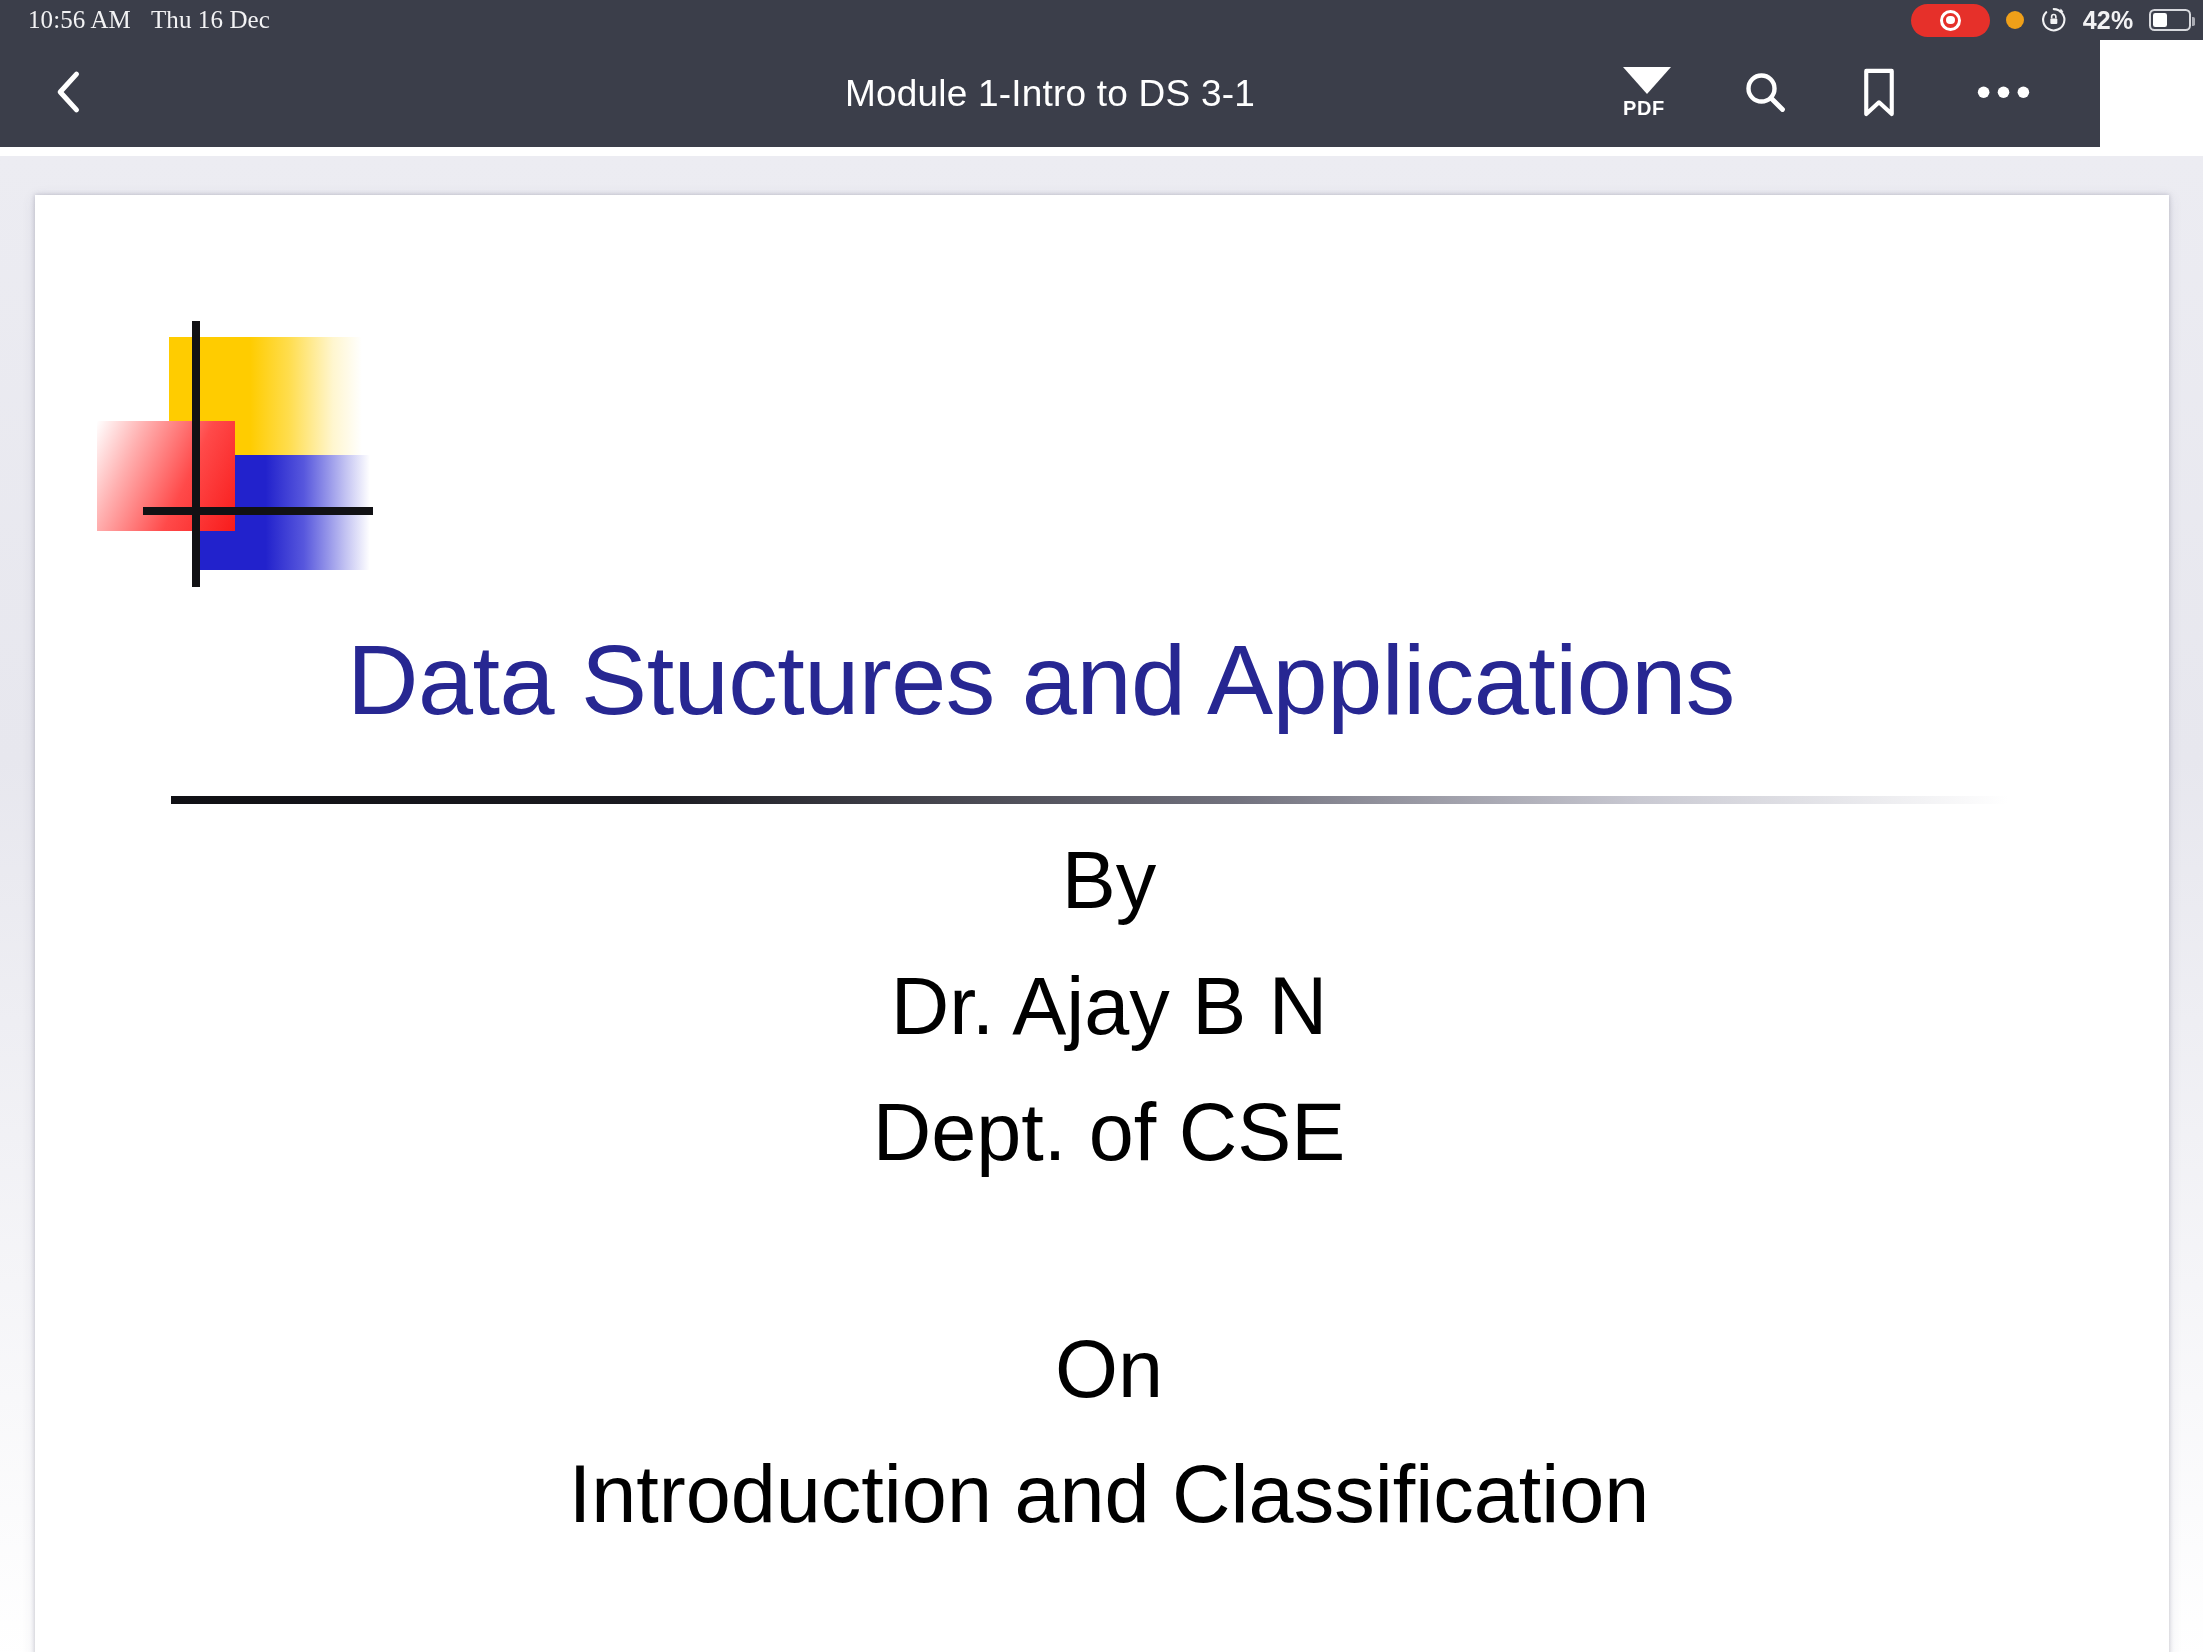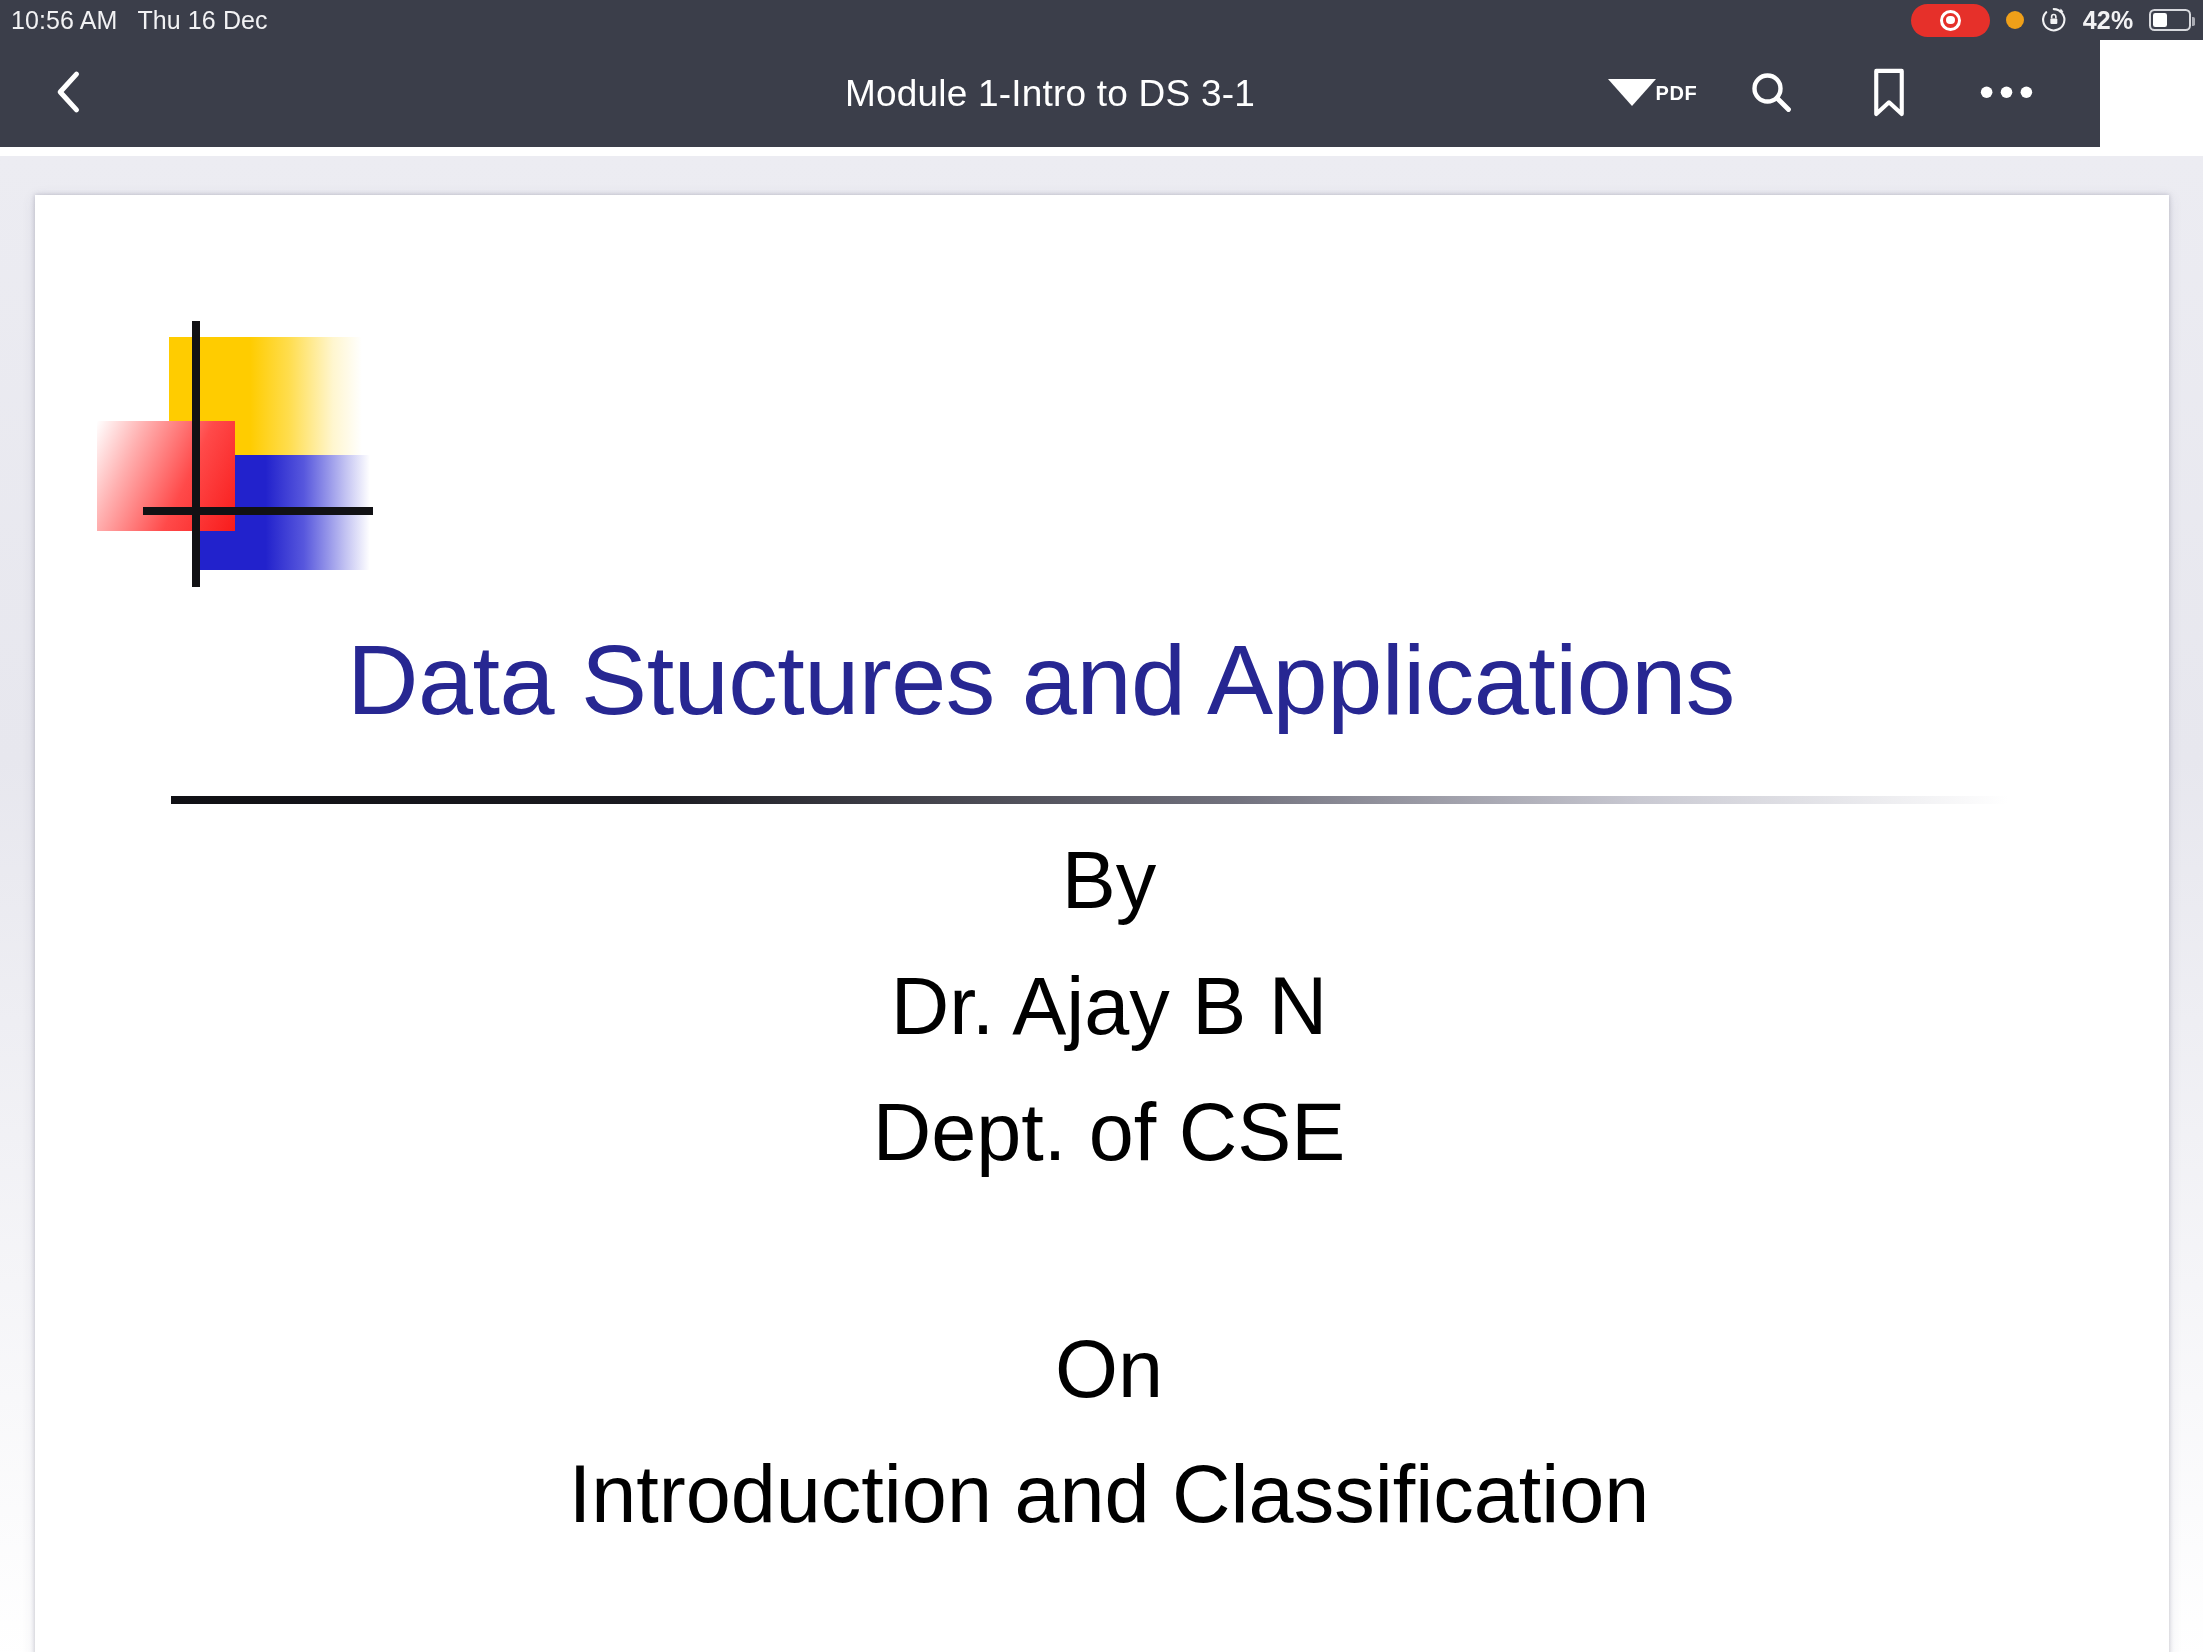--- a/index.html
+++ b/index.html
@@ -10,21 +10,21 @@
     overflow: hidden;
   }
   #screen { position: relative; width: 2204px; height: 1653px; background: #ffffff; }
 
   
   .statusbar {
     position: absolute; left: 0; top: 0; width: 2204px; height: 40px;
     background: #3b3e4a; color: #ffffff;
     display: flex; align-items: center;
   }
-  .sb-left { display: flex; align-items: flex-start; gap: 20px; margin-left: 11px; }
+  .sb-left { display: flex; align-items: flex-start; gap: 20px; margin-left: 28px; font-family: Liberation Serif, serif; }
   .sb-time, .sb-date {
     font-size: 25px; font-weight: 400; letter-spacing: 0.1px; color: #f2f2f4;
     white-space: nowrap;
   }
   .sb-right {
     margin-left: auto; display: flex; align-items: center; gap: 15.6px; margin-right: 13px;
   }
   .rec-pill {
     width: 79px; height: 33px; border-radius: 16.5px; background: #e6302a;
     display: flex; align-items: center; justify-content: center;
@@ -60,21 +60,21 @@
   }
   .nav-title {
     position: absolute; left: 0; right: 0; text-align: center;
     font-size: 37px; font-weight: 400; color: #ffffff; letter-spacing: 0.2px;
     pointer-events: none;
   }
   .nav-right {
     margin-left: auto; display: flex; align-items: center; gap: 59px; margin-right: 64px;
   }
   .nav-btn {
-    display: flex; align-items: center; justify-content: center;
+    display: flex; flex-direction: column; align-items: flex-start; justify-content: center;
     width: 59px; height: 72px; position: relative;
   }
   .pdf-tri {
     width: 0; height: 0;
     border-left: 24px solid transparent; border-right: 24px solid transparent;
     border-top: 27.5px solid #ffffff; margin-bottom: 2.8px;
   }
   .pdf-label {
     font-size: 20px; font-weight: 700; color: #ffffff; letter-spacing: 0.6px;
   }

